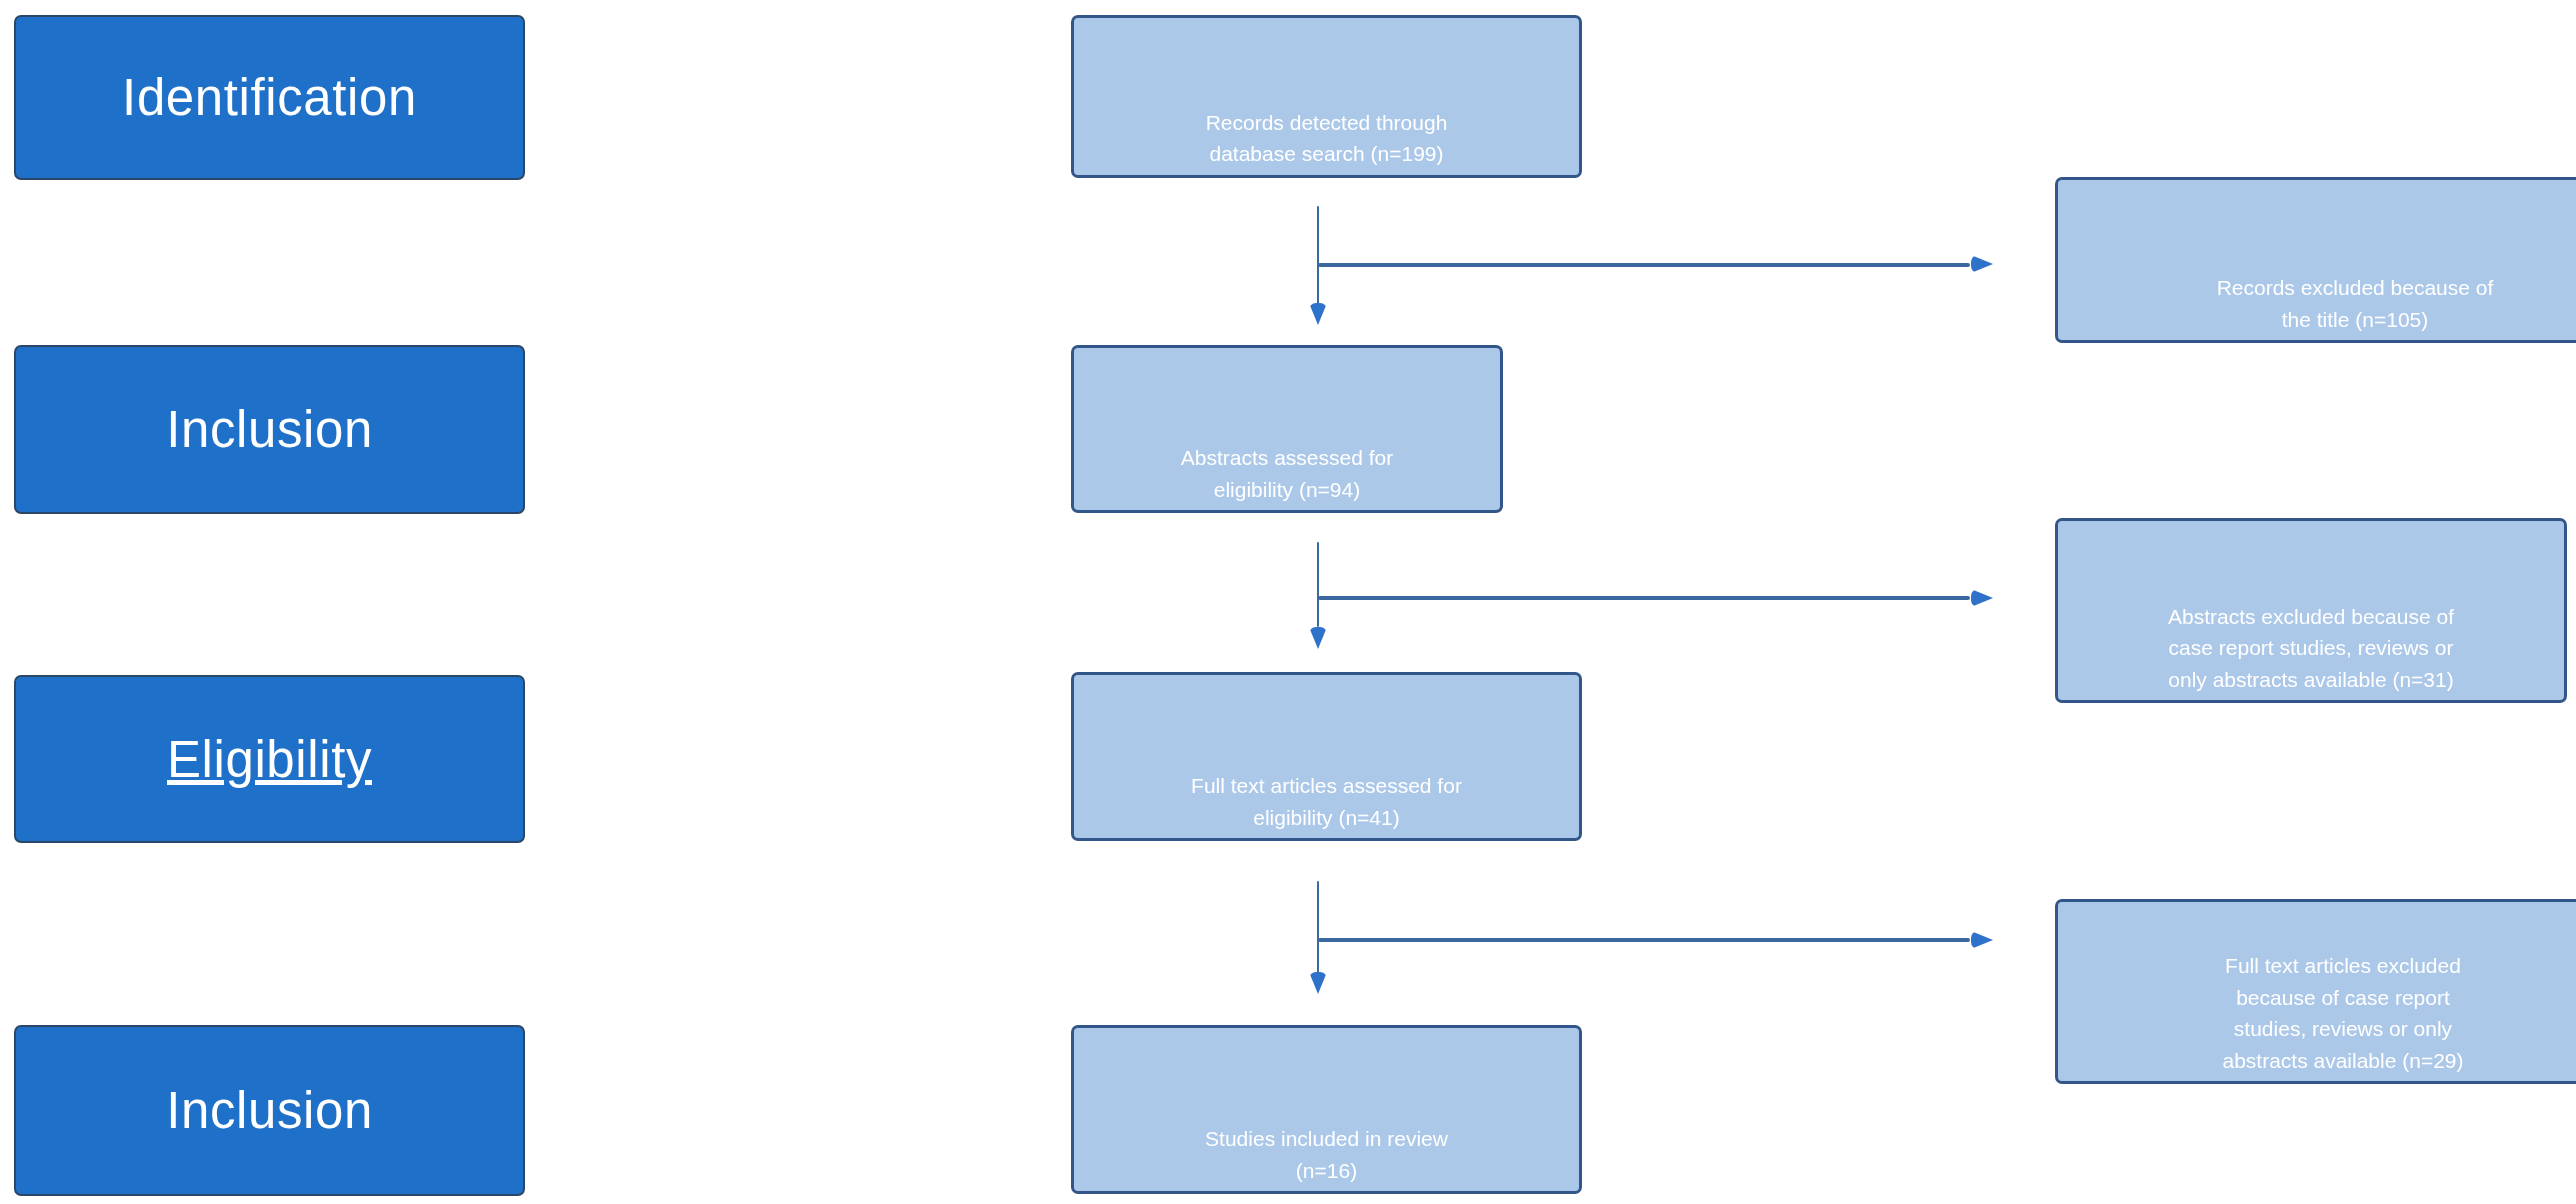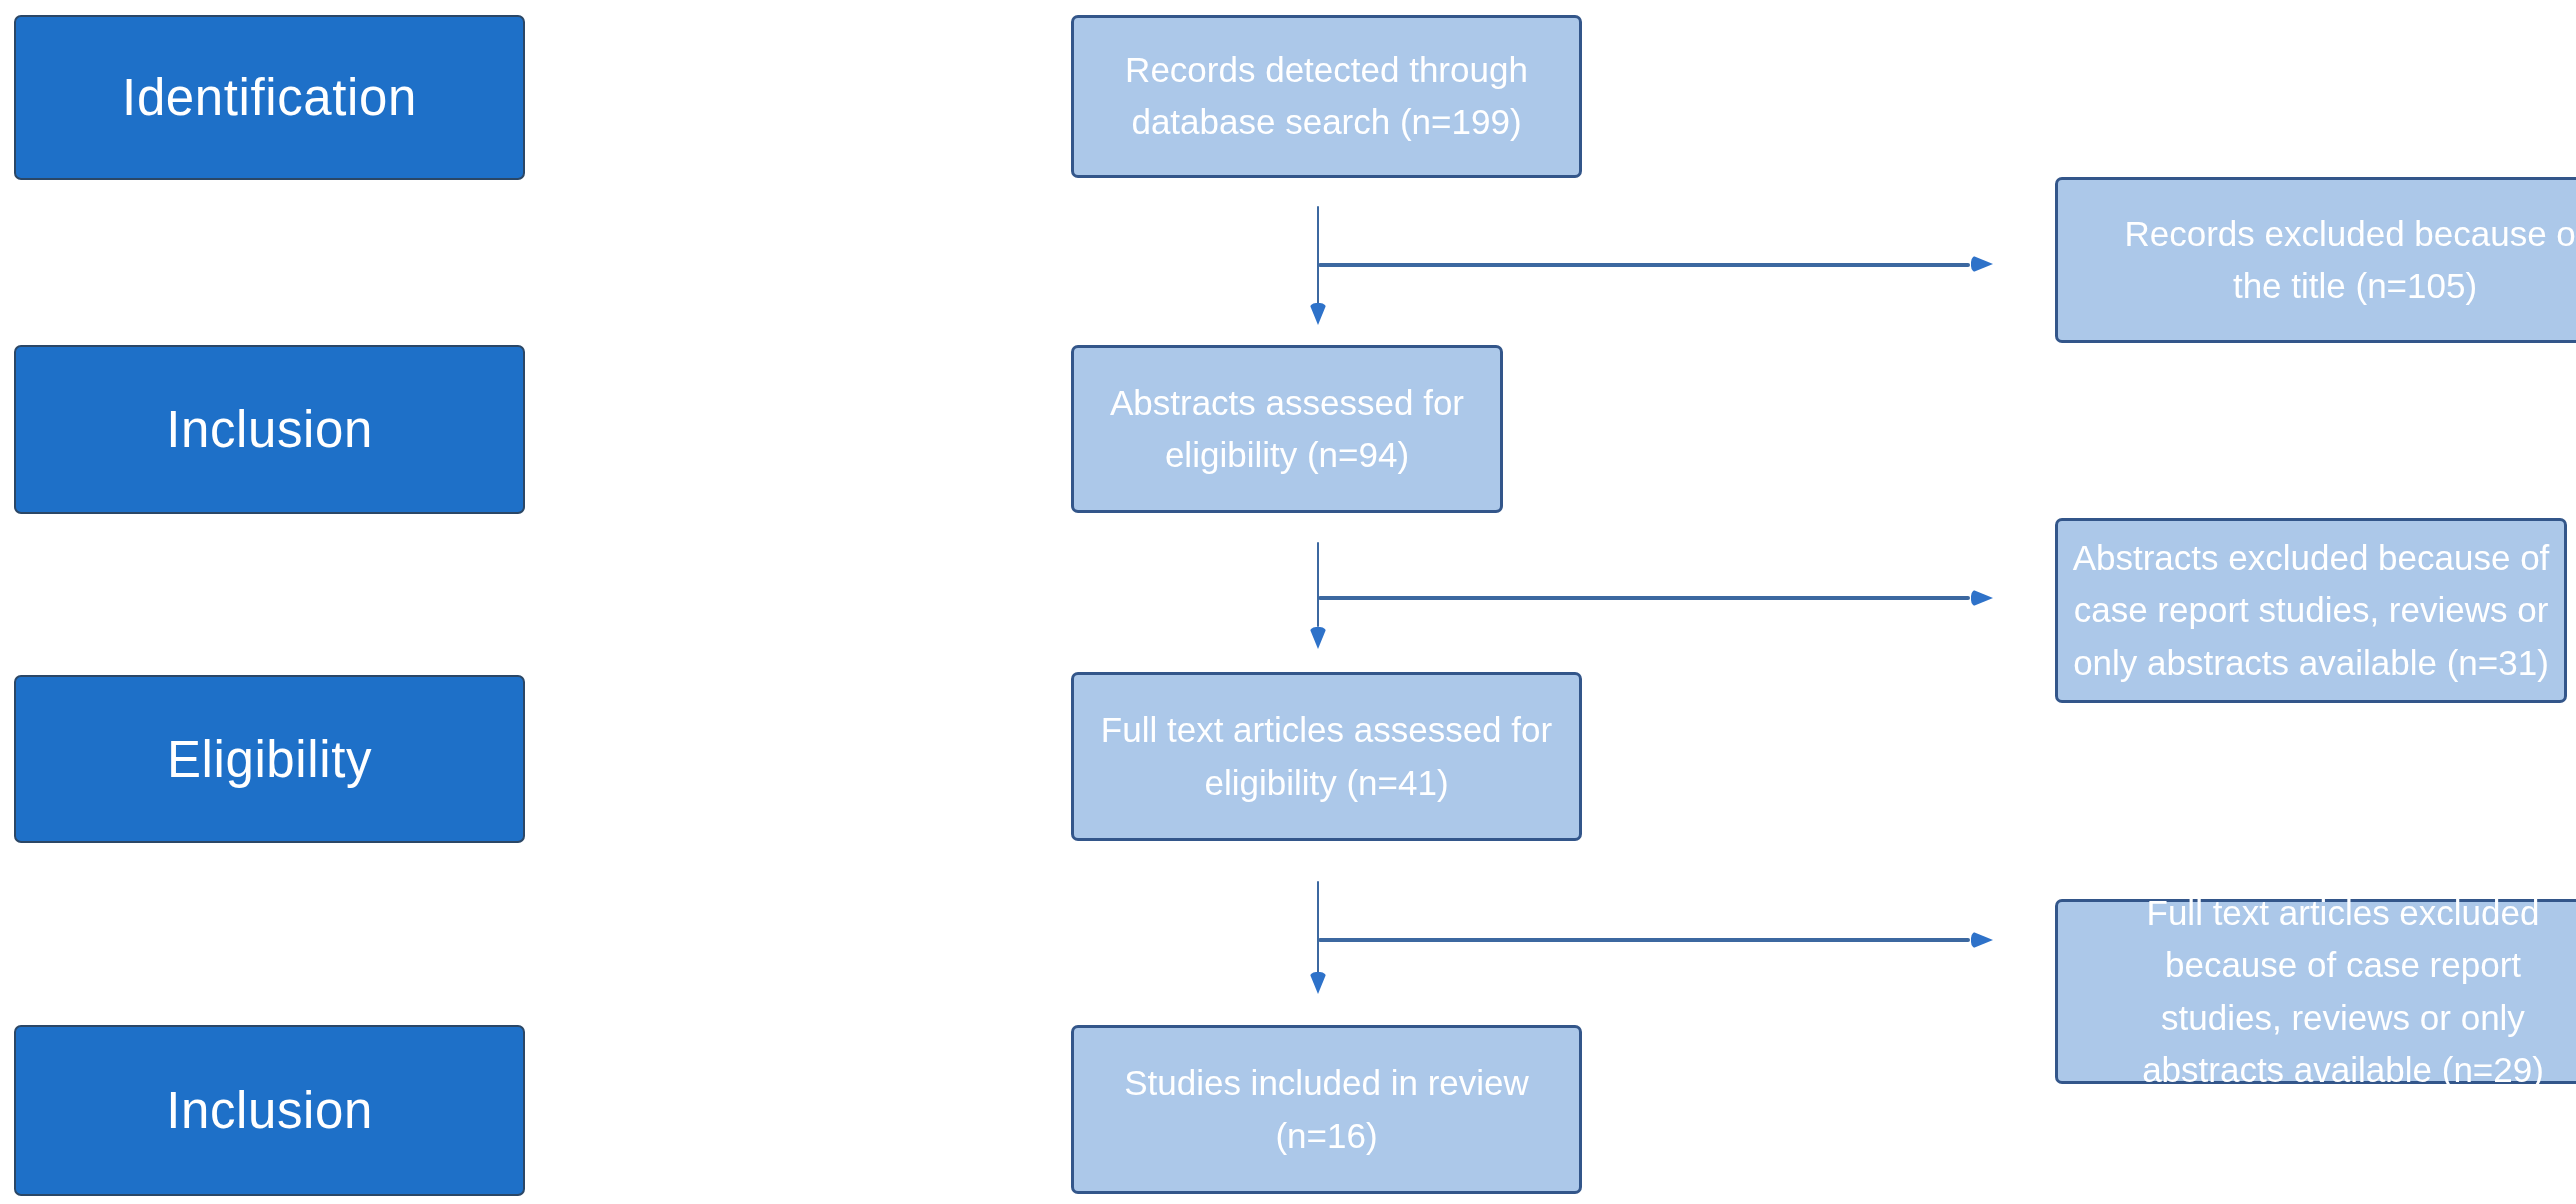--- a/index.html
+++ b/index.html
@@ -31,29 +31,30 @@
   }
   .stage{
     background:var(--stage-fill);
     border:2.4px solid var(--stage-border);
     font-size:51px;
     letter-spacing:0.6px;
   }
   .node{
     background:var(--node-fill);
     border:3px solid var(--node-border);
-    font-size:35px;
+    font-size:21px;
     line-height:1.5;
     padding:4.8px 8.5px;
+    align-items:flex-end;
   }
   .node .txt{white-space:pre-line;}
   
   .s1{left:14px;top:14.5px;width:511px;height:165px;}
   .s2{left:14px;top:345px;width:511px;height:169px;}
-  .s3{left:14px;top:675px;width:511px;height:168px;}
+  .s3{left:14px;top:675px;width:511px;height:168px;text-decoration:underline;}
   .s4{left:14px;top:1025px;width:511px;height:171px;}
   
   .f1{left:1071px;top:14.5px;width:511px;height:163px;}
   .f2{left:1071px;top:345px;width:432px;height:168px;}
   .f3{left:1071px;top:672px;width:511px;height:169px;}
   .f4{left:1071px;top:1025px;width:511px;height:169px;}
   
   .e1{left:2055px;top:177px;width:600px;height:166px;}
   .e2{left:2055px;top:518px;width:512px;height:185px;}
   .e3{left:2055px;top:899px;width:576px;height:185px;}

